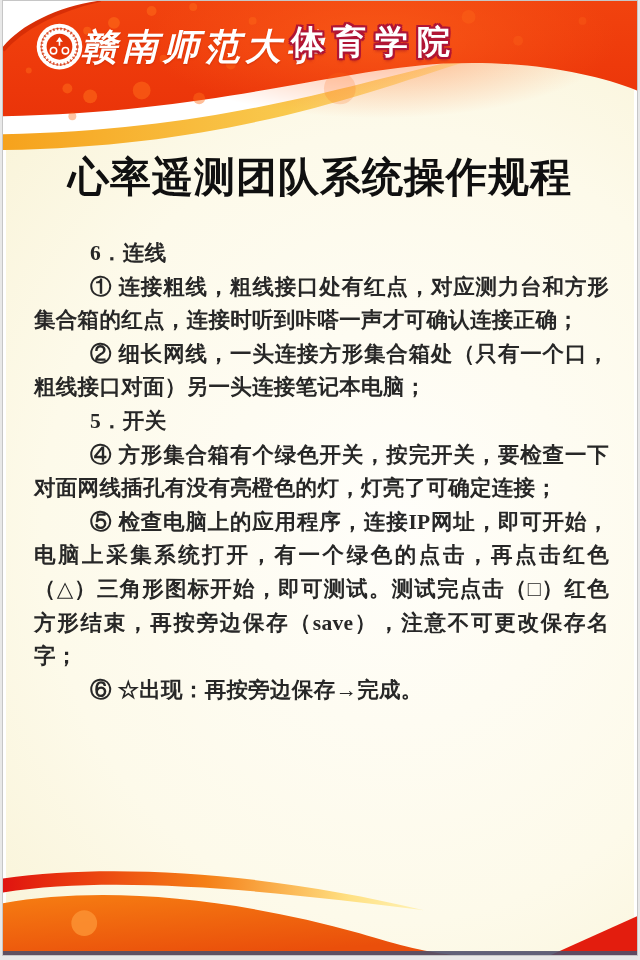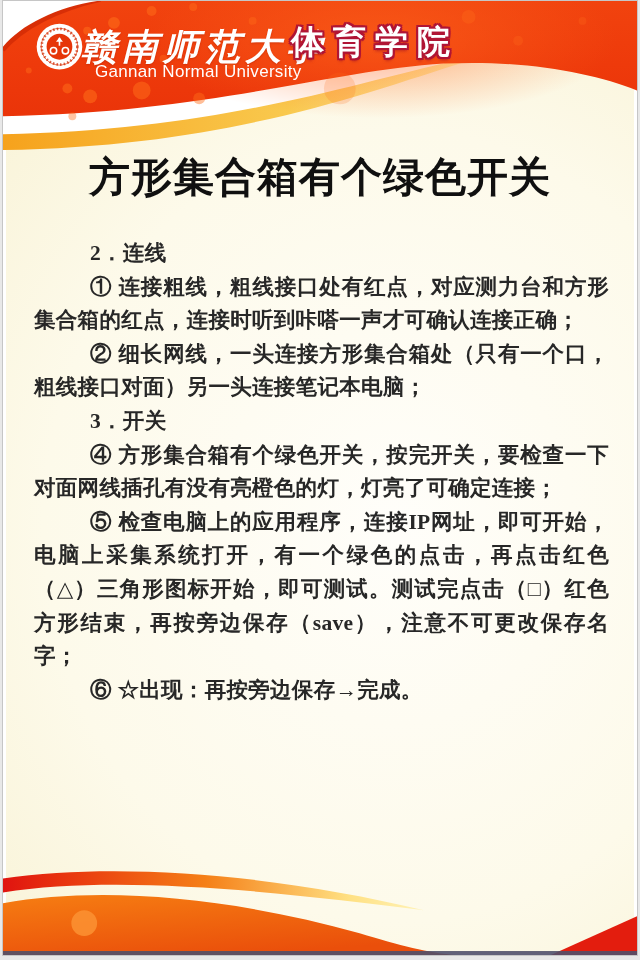--- a/index.html
+++ b/index.html
@@ -137,28 +137,27 @@
       <g stroke="#ffffff" stroke-width="1.6" fill="none">
         <path d="M57,37 L57,45"></path>
         <path d="M53.5,41 L60.5,41 L57,36.5 Z" fill="#ffffff" stroke="none"></path>
         <circle cx="51" cy="50" r="3.2"></circle>
         <circle cx="63" cy="50" r="3.2"></circle>
       </g>
     </g>
   </svg>
 
   <div class="uni-cn">赣南师范大学</div>
-  <div class="uni-en">Gannan Normal University</div>
   <div class="dept-cn">体育学院</div>
 
-  <div class="page-title">方形集合箱有个绿色开关</div>
+  <div class="page-title">心率遥测团队系统操作规程</div>
 
   <div class="content">
-    <p>2．连线</p>
+    <p>6．连线</p>
     <p>① 连接粗线，粗线接口处有红点，对应测力台和方形集合箱的红点，连接时听到咔嗒一声才可确认连接正确；</p>
     <p>② 细长网线，一头连接方形集合箱处（只有一个口，粗线接口对面）另一头连接笔记本电脑；</p>
-    <p>3．开关</p>
+    <p>5．开关</p>
     <p>④ 方形集合箱有个绿色开关，按完开关，要检查一下对面网线插孔有没有亮橙色的灯，灯亮了可确定连接；</p>
     <p>⑤ 检查电脑上的应用程序，连接IP网址，即可开始，电脑上采集系统打开，有一个绿色的点击，再点击红色（△）三角形图标开始，即可测试。测试完点击（□）红色方形结束，再按旁边保存（save），注意不可更改保存名字；</p>
     <p>⑥ ☆出现：再按旁边保存→完成。</p>
   </div>
 
 </div>
 
 </body></html>

